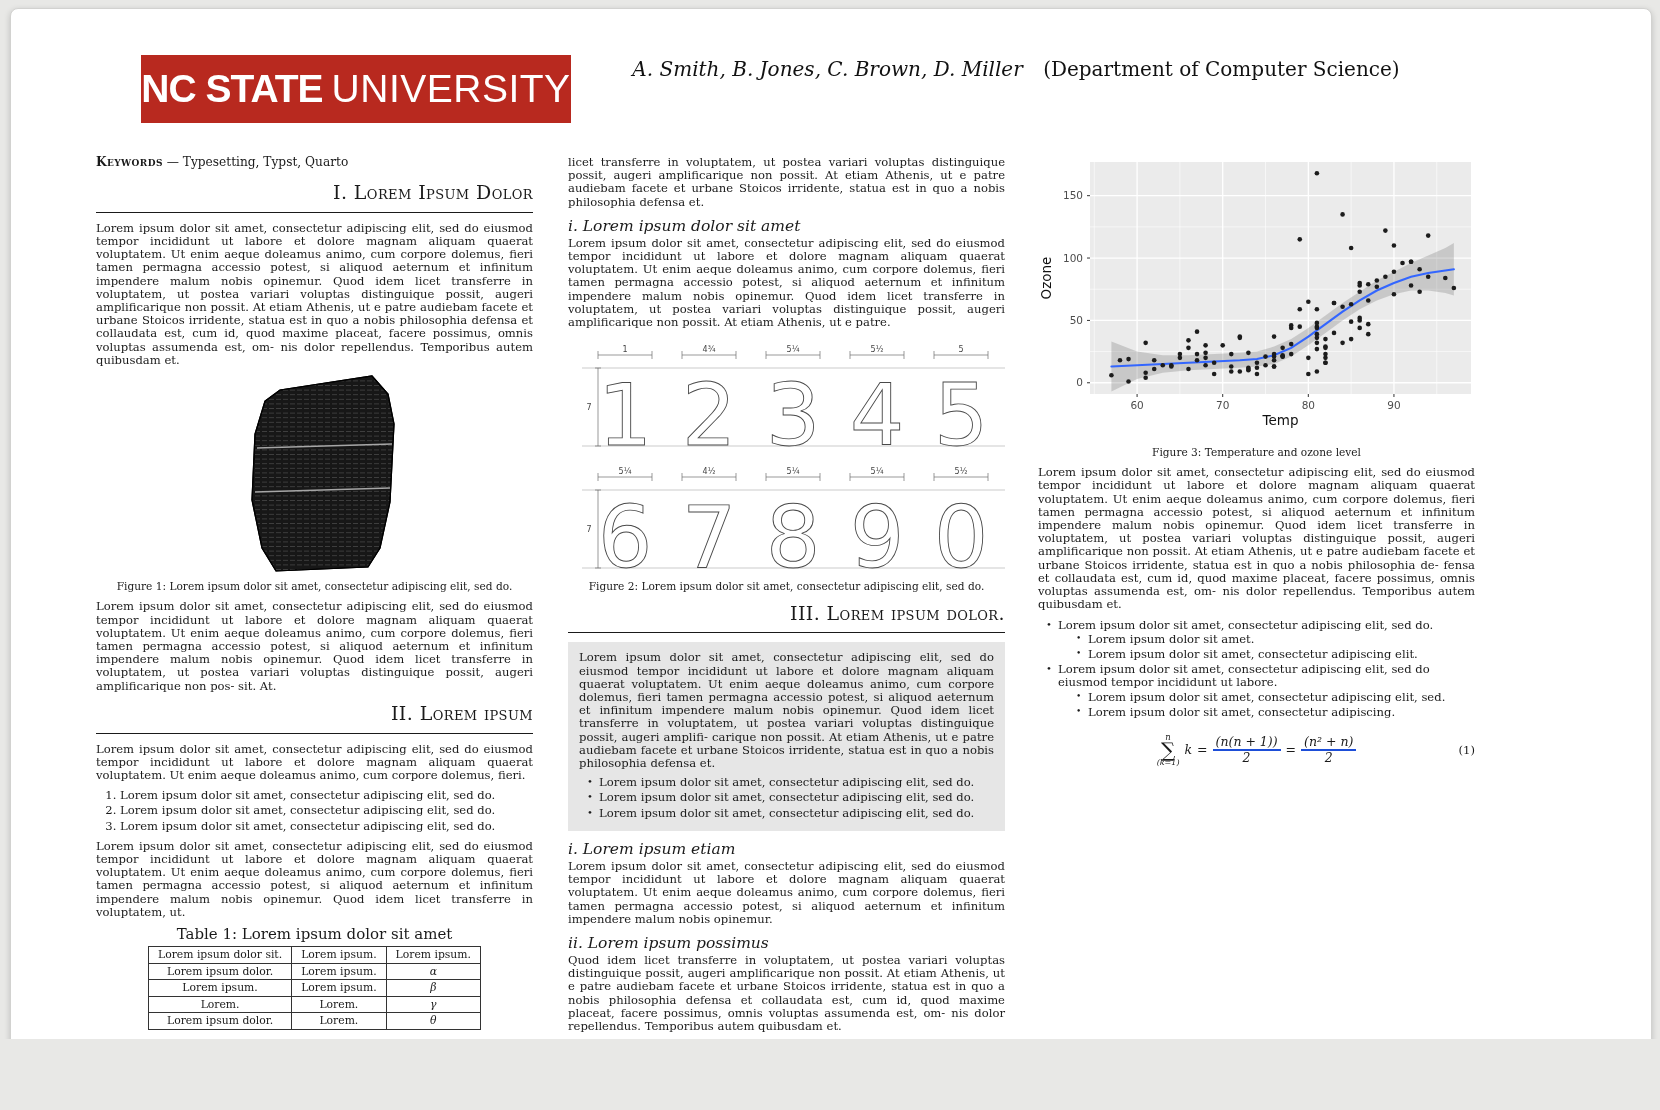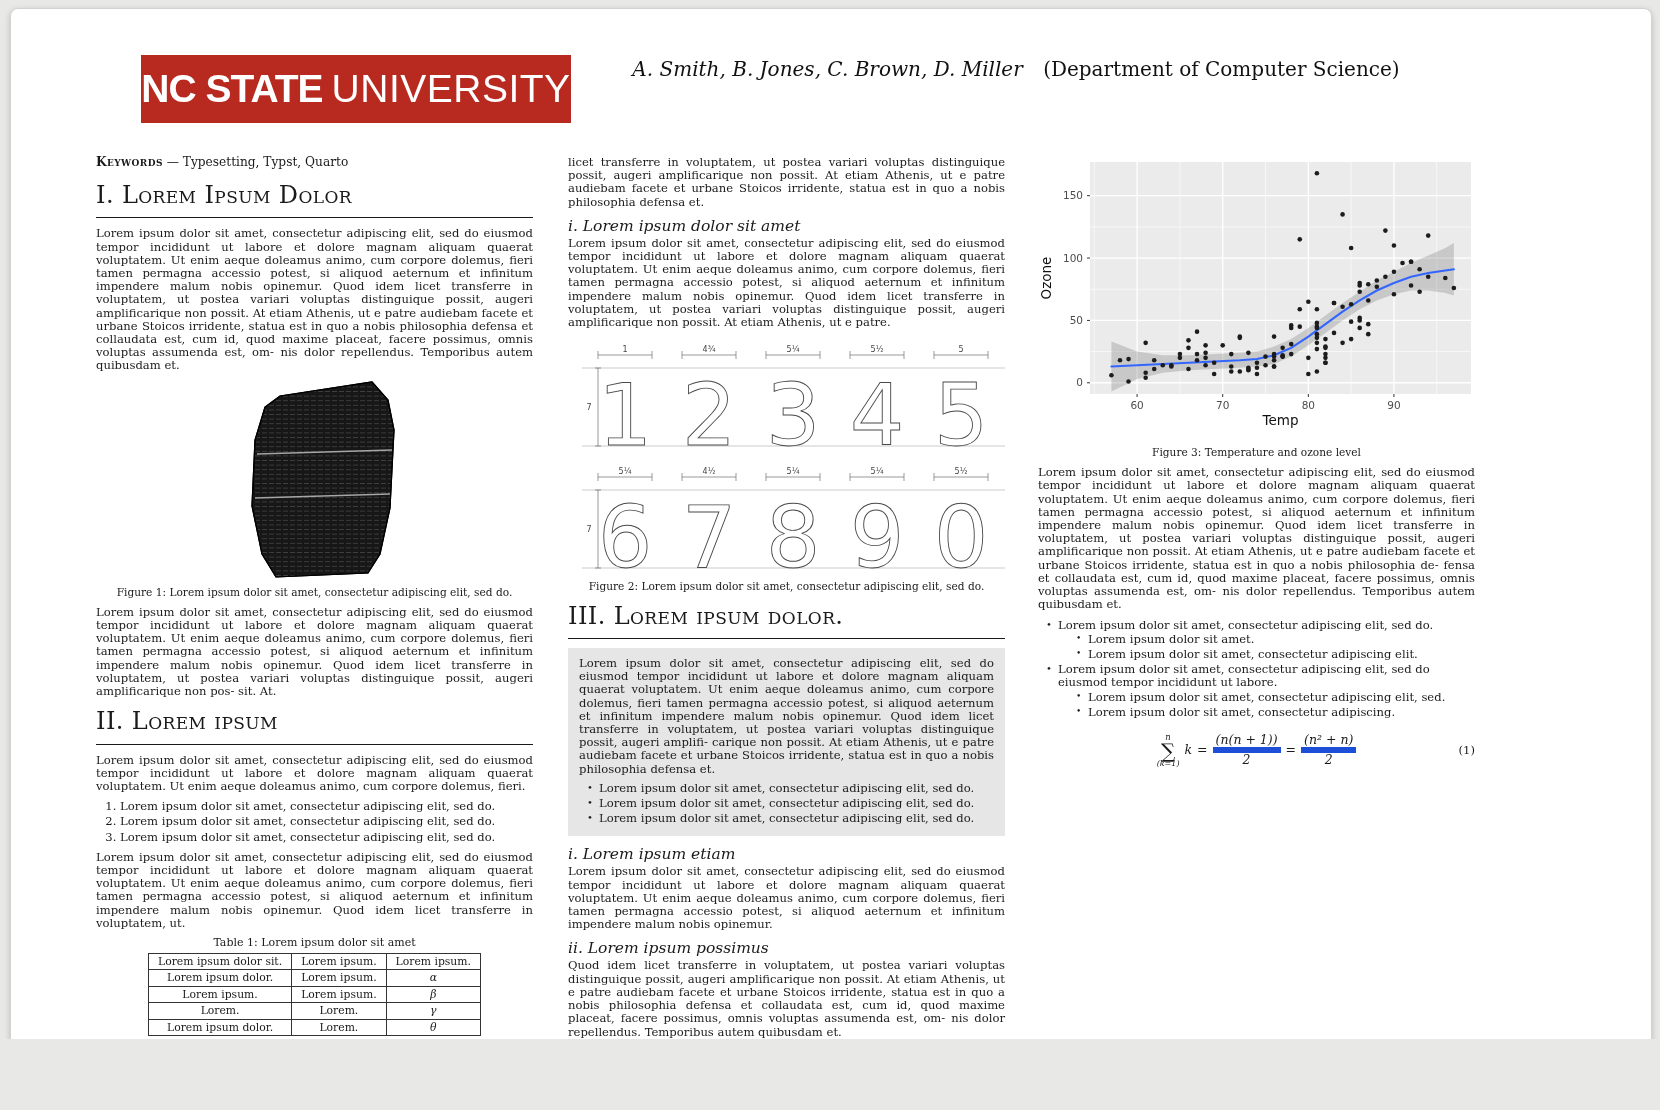--- a/index.html
+++ b/index.html
@@ -19,52 +19,52 @@
   .byline .names{font-style:italic;}
   .byline .dept{margin-left:14px;}
 
   
   .col{position:absolute;top:147px;width:437px;font-size:11.6px;line-height:1.14;color:#1a1a1a;
        text-align:justify;}
   #col1{left:85px;} #col2{left:557px;} #col3{left:1027px;}
   .col p{margin:0 0 7px 0;}
   .kw{font-size:12.2px;text-align:left;margin-bottom:12px;}
   .kw .kwlabel{font-variant:small-caps;font-weight:700;letter-spacing:.4px;}
-  .sec-head{font-variant:small-caps;font-size:24px;text-align:left;letter-spacing:.4px;
+  .sec-head{font-variant:small-caps;font-size:19px;text-align:right;letter-spacing:.4px;
             margin:10px 0 9px 0;line-height:1.1;}
   .sec-rule{border:none;border-top:1.5px solid #1a1a1a;margin:0 0 9px 0;}
   .subhead{font-style:italic;font-size:15.5px;text-align:left;margin:9px 0 2px 0;line-height:1.1;}
   .figwrap{text-align:center;margin:6px 0 2px 0;}
   .figcap{font-size:10.6px;text-align:center;margin:3px 0 8px 0;}
   ol.numlist{margin:1px 0 7px 24px;padding:0;}
   ol.numlist li{margin:0 0 2px 0;}
   ul.blist{list-style:none;margin:1px 0 6px 8px;padding:0;}
   ul.blist li{padding-left:12px;position:relative;margin:0 0 2px 0;text-align:left;}
   ul.blist li::before{content:"•";position:absolute;left:0;top:0;font-size:10px;}
   ul.sublist{list-style:none;margin:1px 0 1px 18px;padding:0;}
   ul.sublist li{padding-left:12px;position:relative;margin:0 0 2px 0;}
   ul.sublist li::before{content:"•";position:absolute;left:0;top:0;font-size:9px;}
-  .tablecap{font-size:11px;text-align:center;margin:2px 0 3px 0;}
+  .tablecap{font-size:15px;text-align:center;margin:2px 0 3px 0;}
   table.ltable{border-collapse:collapse;margin:0 auto 20px auto;border:1.5px solid #333;}
   table.ltable td,table.ltable th{border:1px solid #333;font-weight:normal;font-size:10.8px;
         padding:1px 9px;text-align:center;line-height:1.25;}
   td.greek{font-style:italic;}
   .graybox{background:#e6e6e6;padding:9px 11px 5px 11px;margin:1px 0 10px 0;}
   .graybox p{margin-bottom:6px;}
 
   
   .equation{display:flex;align-items:center;justify-content:center;position:relative;
             margin-top:14px;font-style:italic;font-size:12.5px;}
   .eqbody{display:flex;align-items:center;gap:5px;}
   .bigsum{display:inline-flex;flex-direction:column;align-items:center;line-height:1;font-style:normal;}
   .bigsum .s-top{font-size:8.5px;font-style:italic;}
   .bigsum .s-sig{font-size:20px;line-height:.9;}
   .bigsum .s-bot{font-size:8px;font-style:italic;}
   .frac{display:inline-flex;flex-direction:column;align-items:center;line-height:1.15;}
-  .frac .num{border-bottom:6px solid #1d4ed8;padding:0 3px;}
+  .frac .num{border-bottom:2px solid #1d4ed8;padding:0 3px;}
   .eq-no{position:absolute;right:0;font-style:normal;font-size:11.6px;}
 
   
   .footer{position:absolute;left:82px;top:1031px;width:1476px;height:47px;background:#ebd3ae;
           border-radius:15px;display:flex;align-items:center;justify-content:space-between;
           padding:0 27px;box-sizing:border-box;}
   .footer .mono{font-family:"DejaVu Sans Mono",monospace;font-size:15px;color:#111;}
   .footer .conf{display:flex;align-items:baseline;gap:7px;color:#1d4ed8;}
   .footer .conf .name{font-variant:small-caps;font-size:17px;letter-spacing:.5px;}
   .footer .conf .year{font-size:19px;}

